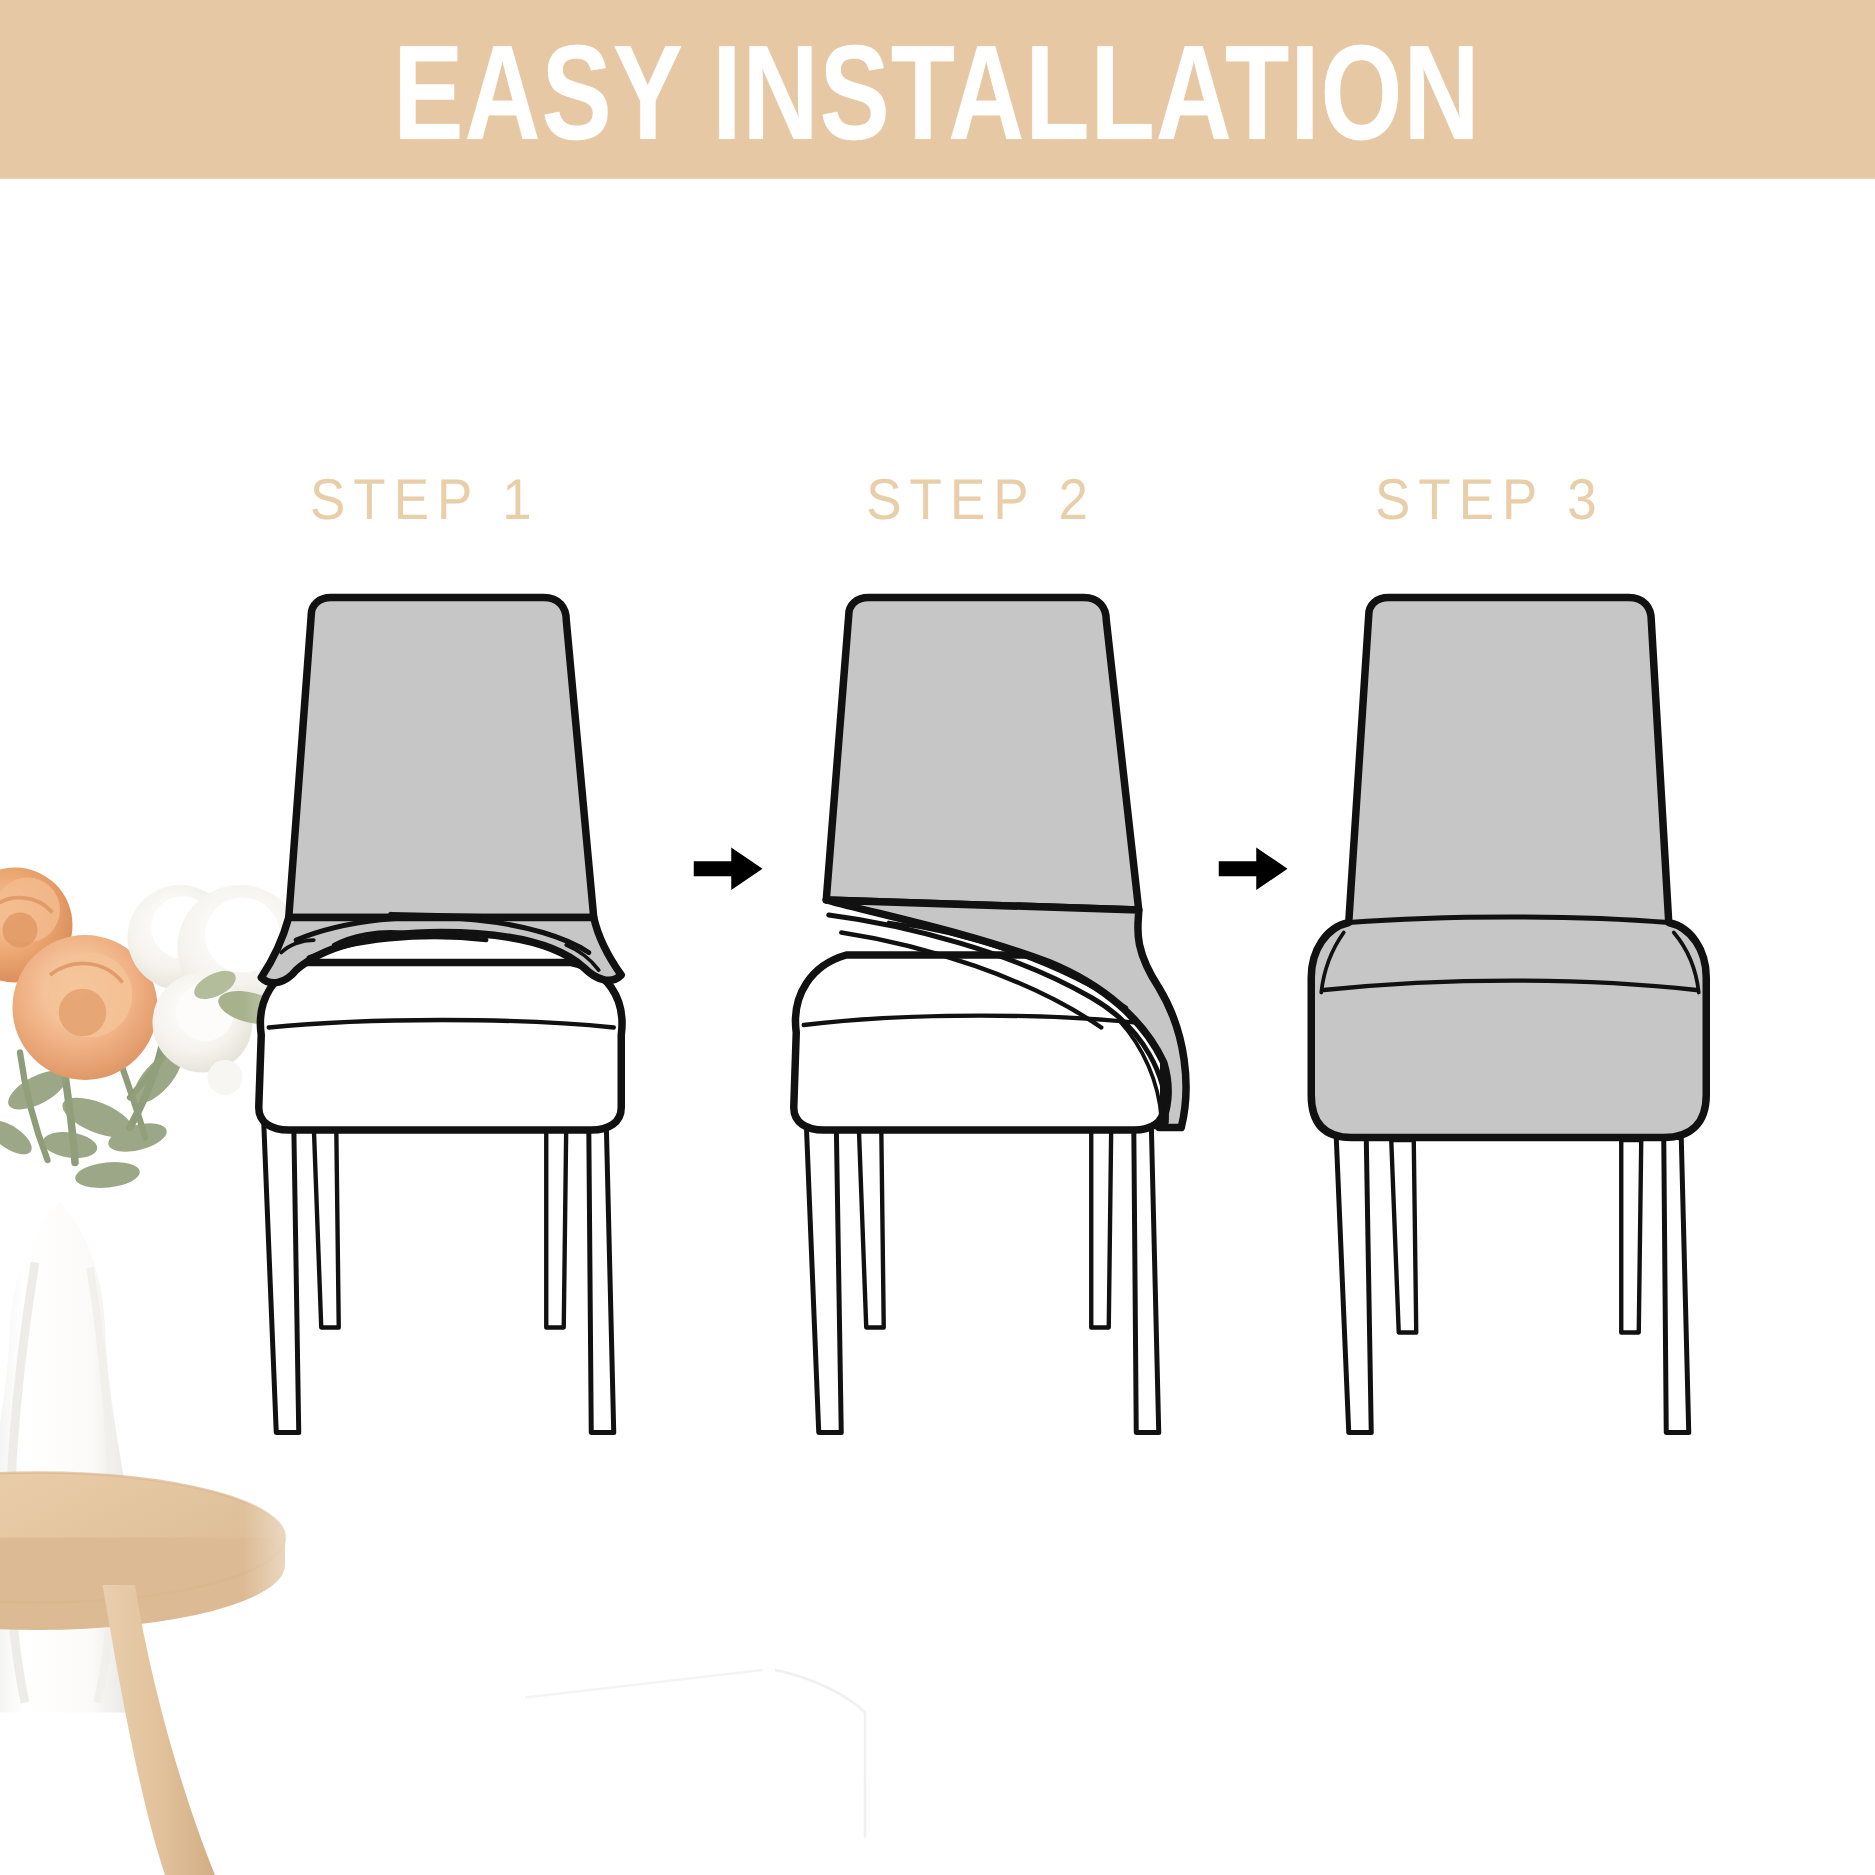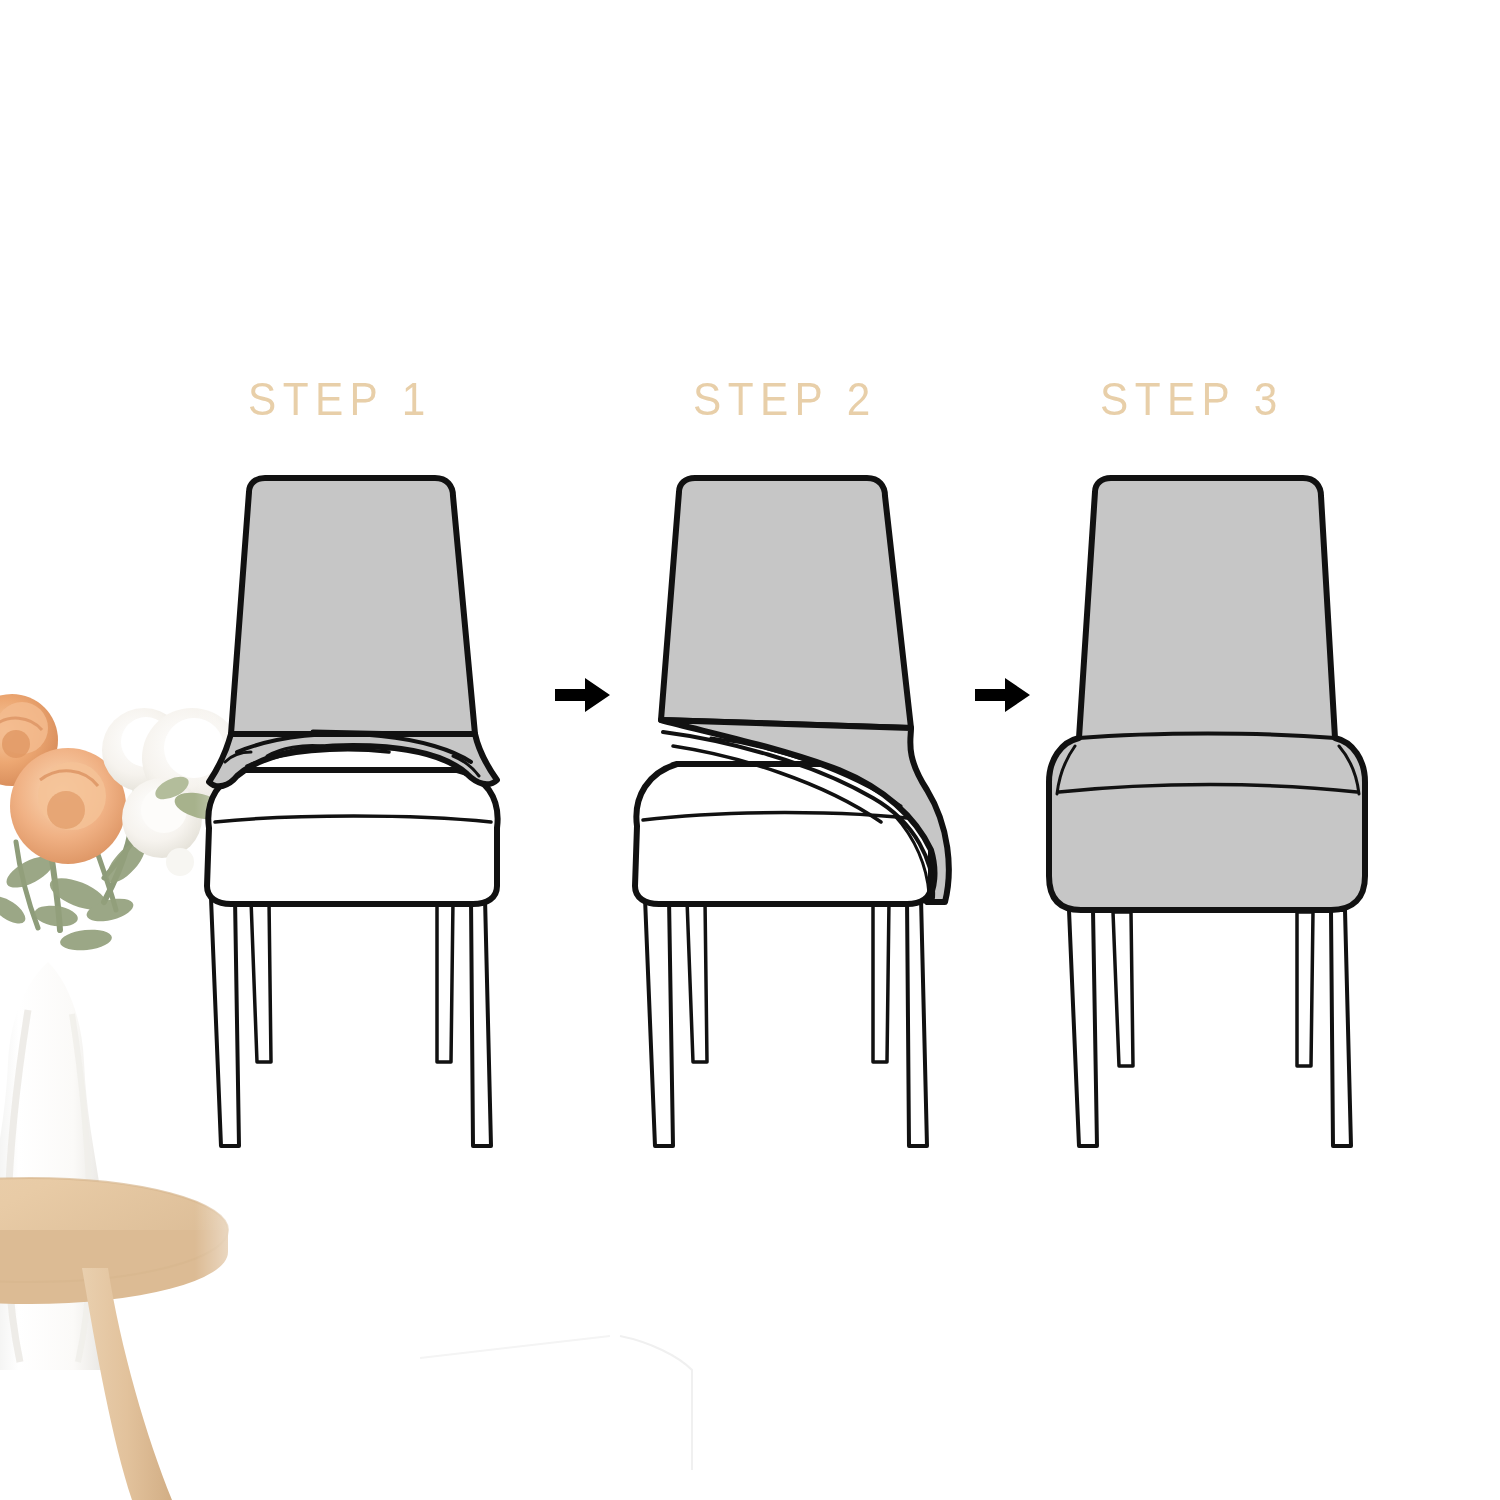--- a/index.html
+++ b/index.html
@@ -63,20 +63,23 @@
   .decor{position:absolute;}
   #photo-decor{left:-14px;top:610px;width:290px;height:890px;}
 
   .faint{position:absolute;left:420px;top:1330px;width:340px;height:170px;}
 </style>
 </head>
 <body>
 
 <div id="stage">
 
+  <div class="banner">
+    <div class="banner-title">EASY INSTALLATION</div>
+  </div>
 
   <div id="photo-decor" class="decor">
     <svg width="290" height="890" viewBox="0 0 290 890" xmlns="http://www.w3.org/2000/svg">
       <defs>
         <radialGradient id="peachRose" cx="42%" cy="40%" r="62%">
           <stop offset="0%" stop-color="#f6c9a0"></stop>
           <stop offset="55%" stop-color="#eda873"></stop>
           <stop offset="100%" stop-color="#d98e5c"></stop>
         </radialGradient>
         <radialGradient id="peachRose2" cx="45%" cy="38%" r="65%">

